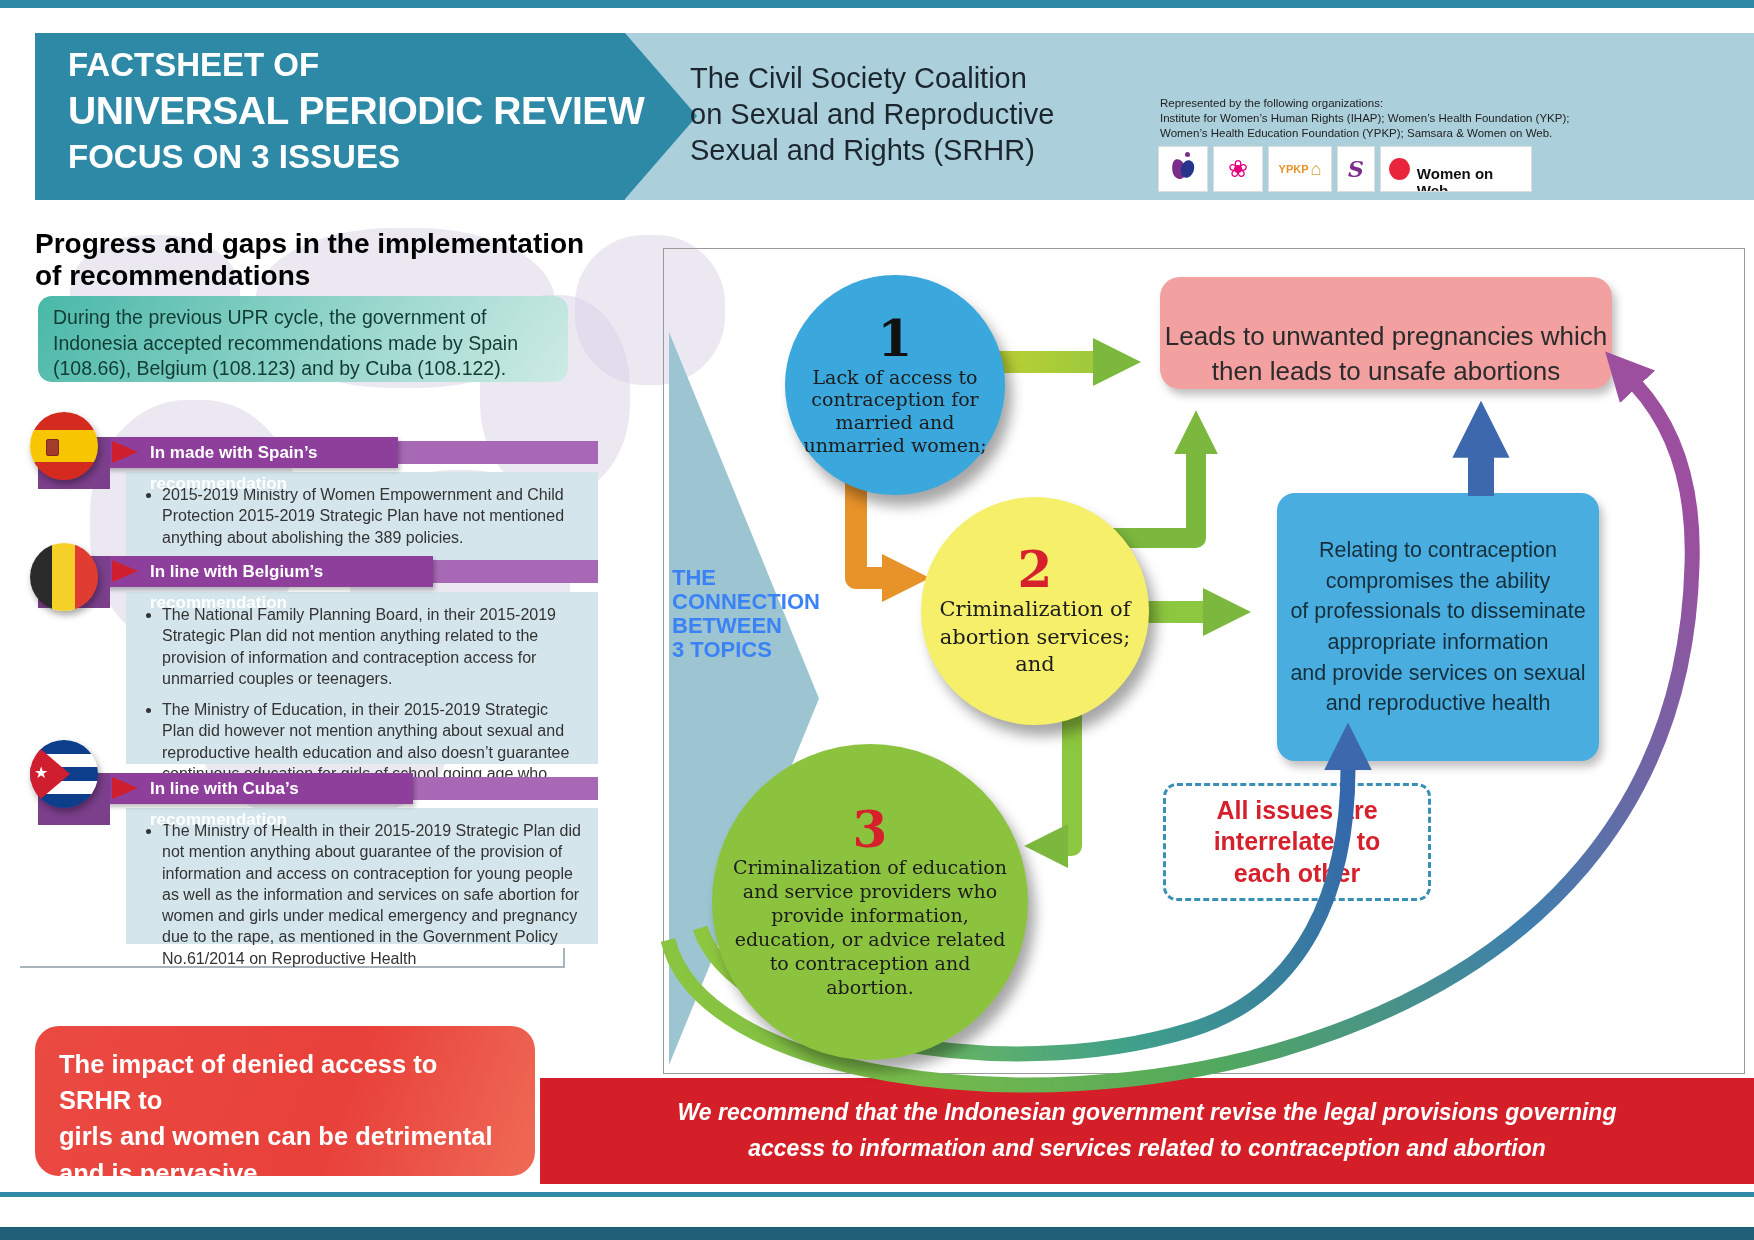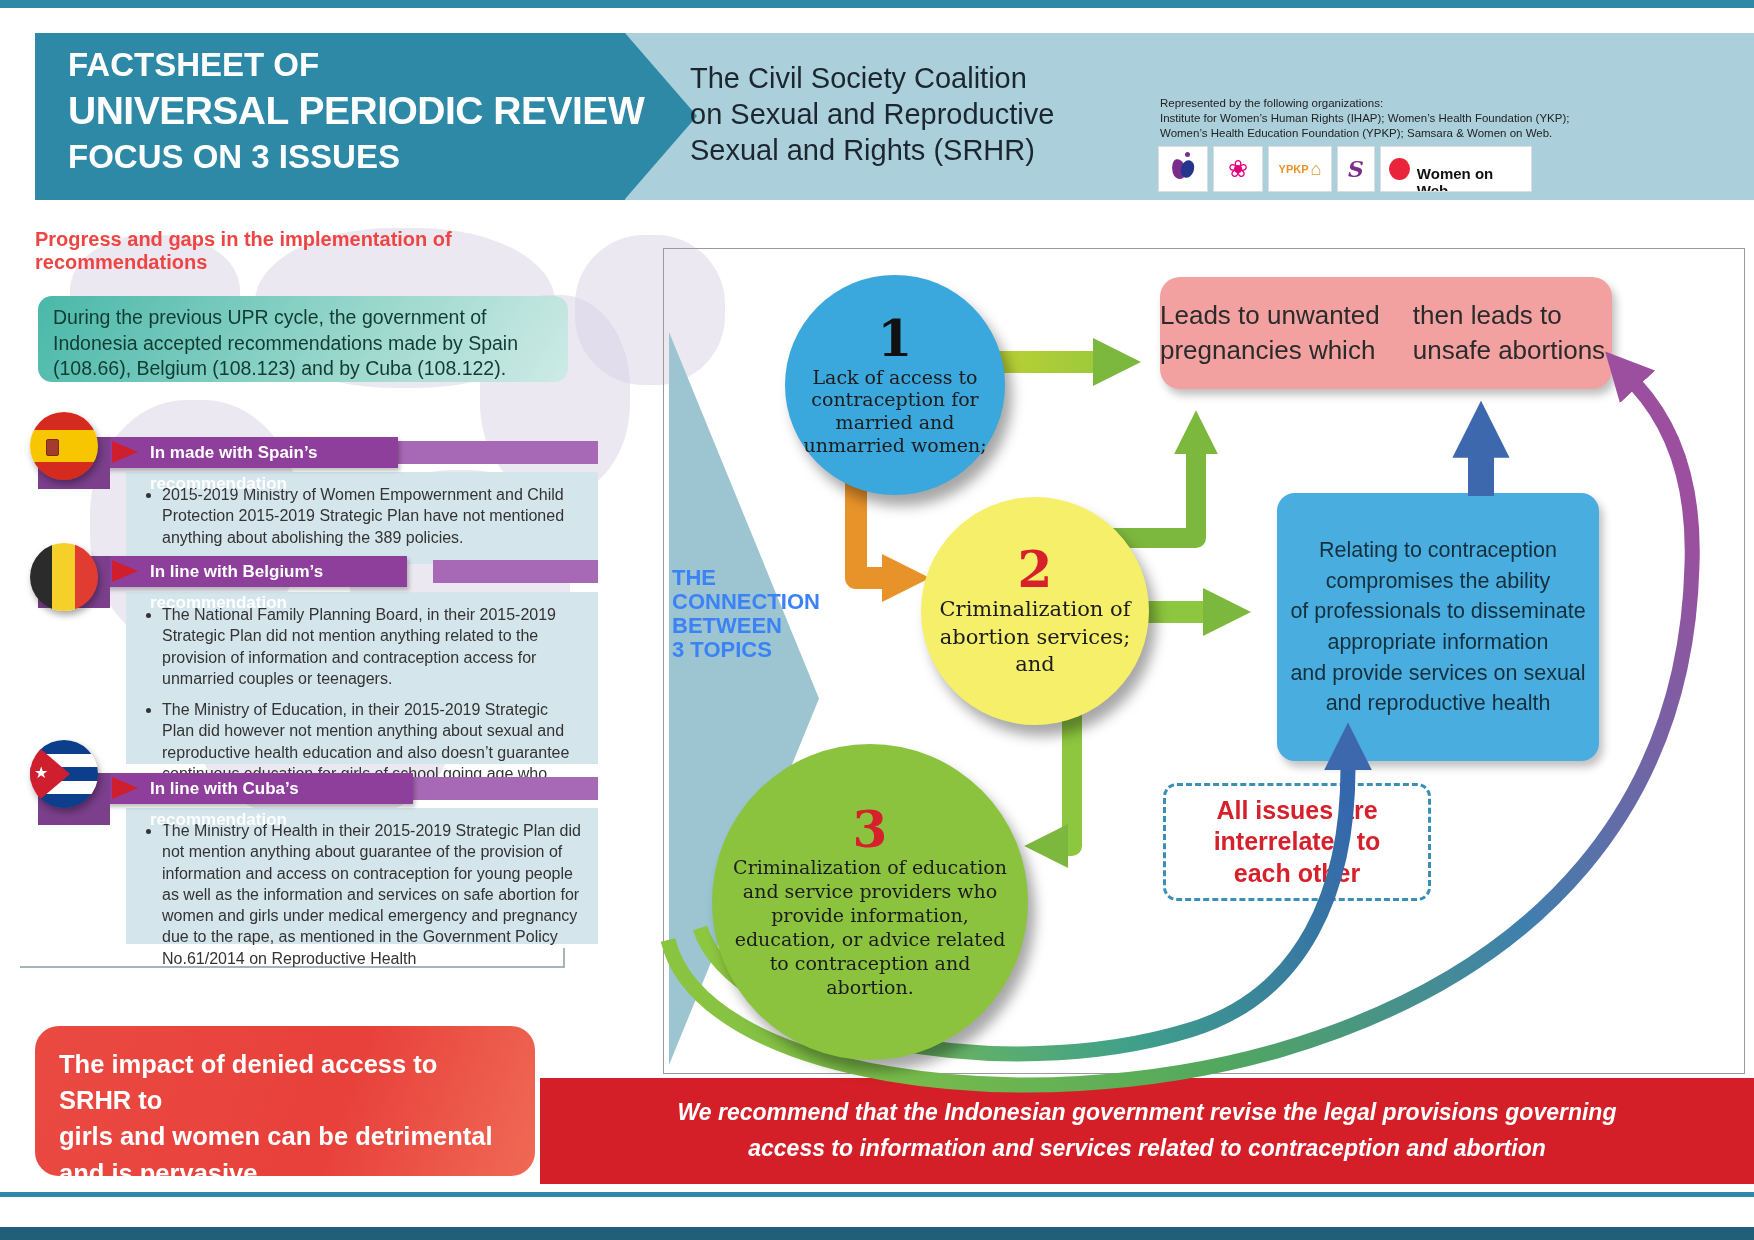--- a/index.html
+++ b/index.html
@@ -27,21 +27,21 @@
   .ypkp-txt{color:#e8922a;font-weight:bold;font-size:11px;}
   .house{color:#d4a23a;font-size:18px;line-height:1;margin-left:2px;}
   .samsara{color:#7b2d8b;font-weight:bold;font-style:italic;font-size:22px;font-family:"DejaVu Serif",serif;}
   .wow{display:flex;align-items:center;gap:7px;padding:0 8px;}
   .wow-dot{width:22px;height:22px;border-radius:50%;background:#e8253a;}
   .wow-name{font-size:15px;font-weight:bold;color:#111;line-height:1.1;margin-top:36px;}
   .wow-email{font-size:7.5px;color:#e8253a;letter-spacing:1px;}
   
   .map{background:#d7d1e6;opacity:.5;border-radius:46%;}
   
-  .lheading{left:35px;top:228px;width:580px;color:#ef4444;font-size:20px;font-weight:bold;line-height:1.15;}
+  .lheading{left:35px;top:228px;width:580px;color:#000000;font-size:28px;font-weight:bold;line-height:1.15;}
   .intro{left:38px;top:296px;width:530px;height:86px;border-radius:14px;
          background:linear-gradient(125deg,#49b8a8,#a9ddd4 70%,#cdebe5);
          color:#123b33;font-size:19.5px;line-height:1.32;padding:9px 15px;box-sizing:border-box;}
   .flag{width:68px;height:68px;border-radius:50%;overflow:hidden;box-shadow:2px 4px 7px rgba(0,0,0,.35);z-index:5;}
   .flag-backer{width:72px;height:52px;background:#7b3f8c;z-index:4;}
   .flag-es{background:linear-gradient(180deg,#d52b1e 0 26%,#f7c600 26% 74%,#d52b1e 74% 100%);}
   .flag-es .crest{position:absolute;left:16px;top:27px;width:11px;height:15px;background:#a33c2a;border-radius:2px;border:1px solid #7a2a1e;}
   .flag-be{background:linear-gradient(90deg,#2b2b2b 0 33%,#f5d028 33% 66%,#e03c31 66% 100%);}
   .flag-cu{background:repeating-linear-gradient(180deg,#0d3e8c 0 13.6px,#ffffff 13.6px 27.2px);}
   .flag-cu .tri{position:absolute;left:0;top:0;width:0;height:0;border-top:34px solid transparent;border-bottom:34px solid transparent;border-left:40px solid #cf1f2e;}
@@ -66,21 +66,21 @@
           box-shadow:7px 11px 13px rgba(0,0,0,.35);z-index:20;}
   .circle .num{font-weight:bold;font-size:50px;line-height:1.05;}
   .c1{left:785px;top:275px;width:220px;height:220px;background:#3aa7dd;font-size:19px;line-height:1.2;}
   .c1 .num{color:#111;}
   .c2{left:921px;top:497px;width:228px;height:228px;background:#f6ef6a;font-size:21px;line-height:1.3;}
   .c2 .num{color:#d6202b;}
   .c3{left:712px;top:744px;width:316px;height:316px;background:#8cc33e;font-size:19px;line-height:1.26;}
   .c3 .num{color:#d6202b;}
   .circle .ctext{padding:0 18px;}
   .pinkbox{left:1160px;top:277px;width:452px;height:112px;background:#f2a0a0;border-radius:20px;
-           display:flex;flex-direction:row;align-items:center;justify-content:flex-end;
+           display:flex;flex-direction:column;align-items:center;justify-content:flex-end;
            color:#2b2b2b;font-size:26px;line-height:1.35;box-shadow:4px 6px 9px rgba(0,0,0,.25);z-index:10;}
   .bluebox{left:1277px;top:493px;width:322px;height:268px;background:#49ade0;border-radius:18px;
            display:flex;flex-direction:column;align-items:center;justify-content:center;
            color:#15303d;font-size:21.5px;line-height:1.42;box-shadow:4px 6px 9px rgba(0,0,0,.25);z-index:10;}
   .dashbox{left:1163px;top:783px;width:262px;height:112px;background:#fff;border:3px dashed #3a8fb7;border-radius:14px;
            display:flex;flex-direction:column;align-items:center;justify-content:center;
            color:#d6202b;font-weight:bold;font-size:25px;line-height:1.25;z-index:10;}
   #arrows{left:0;top:0;z-index:15;pointer-events:none;}
   
   .impact{left:35px;top:1026px;width:500px;height:150px;background:linear-gradient(110deg,#ea4a42,#e8403a 60%,#ef6a55);
@@ -169,21 +169,21 @@
   <div class="abs bullets" style="left:126px;top:472px;width:472px;height:92px;">
     <ul>
         <li>2015-2019 Ministry of Women Empowernment and Child Protection 2015-2019 Strategic Plan have not mentioned anything about abolishing the 389 policies.</li>
       </ul>
   </div>
 
   <div class="abs flag-backer" style="left:38px;top:556px;"></div>
   <div class="abs flag flag-be" style="left:30px;top:543px;"></div>
   <div class="abs ribbon" style="left:98px;top:556px;width:500px;">
     <div class="tail" style="left:335px;width:165px;"></div>
-    <div class="bar" style="width:309px;">In line with Belgium’s recommendation</div>
+    <div class="bar" style="width:335px;">In line with Belgium’s recommendation</div>
     <div class="fold"></div>
   </div>
   <div class="abs bullets" style="left:126px;top:592px;width:472px;height:172px;">
     <ul>
       <li>The National Family Planning Board, in their 2015-2019 Strategic Plan did not mention anything related to the provision of information and contraception access for unmarried couples or teenagers.</li>
       <li>The Ministry of Education, in their 2015-2019 Strategic Plan did however not mention anything about sexual and reproductive health education and also doesn’t guarantee continuous education for girls of school going age who become pregnant or get married.</li>
     </ul>
   </div>
 
   <div class="abs flag-backer" style="left:38px;top:773px;"></div>

